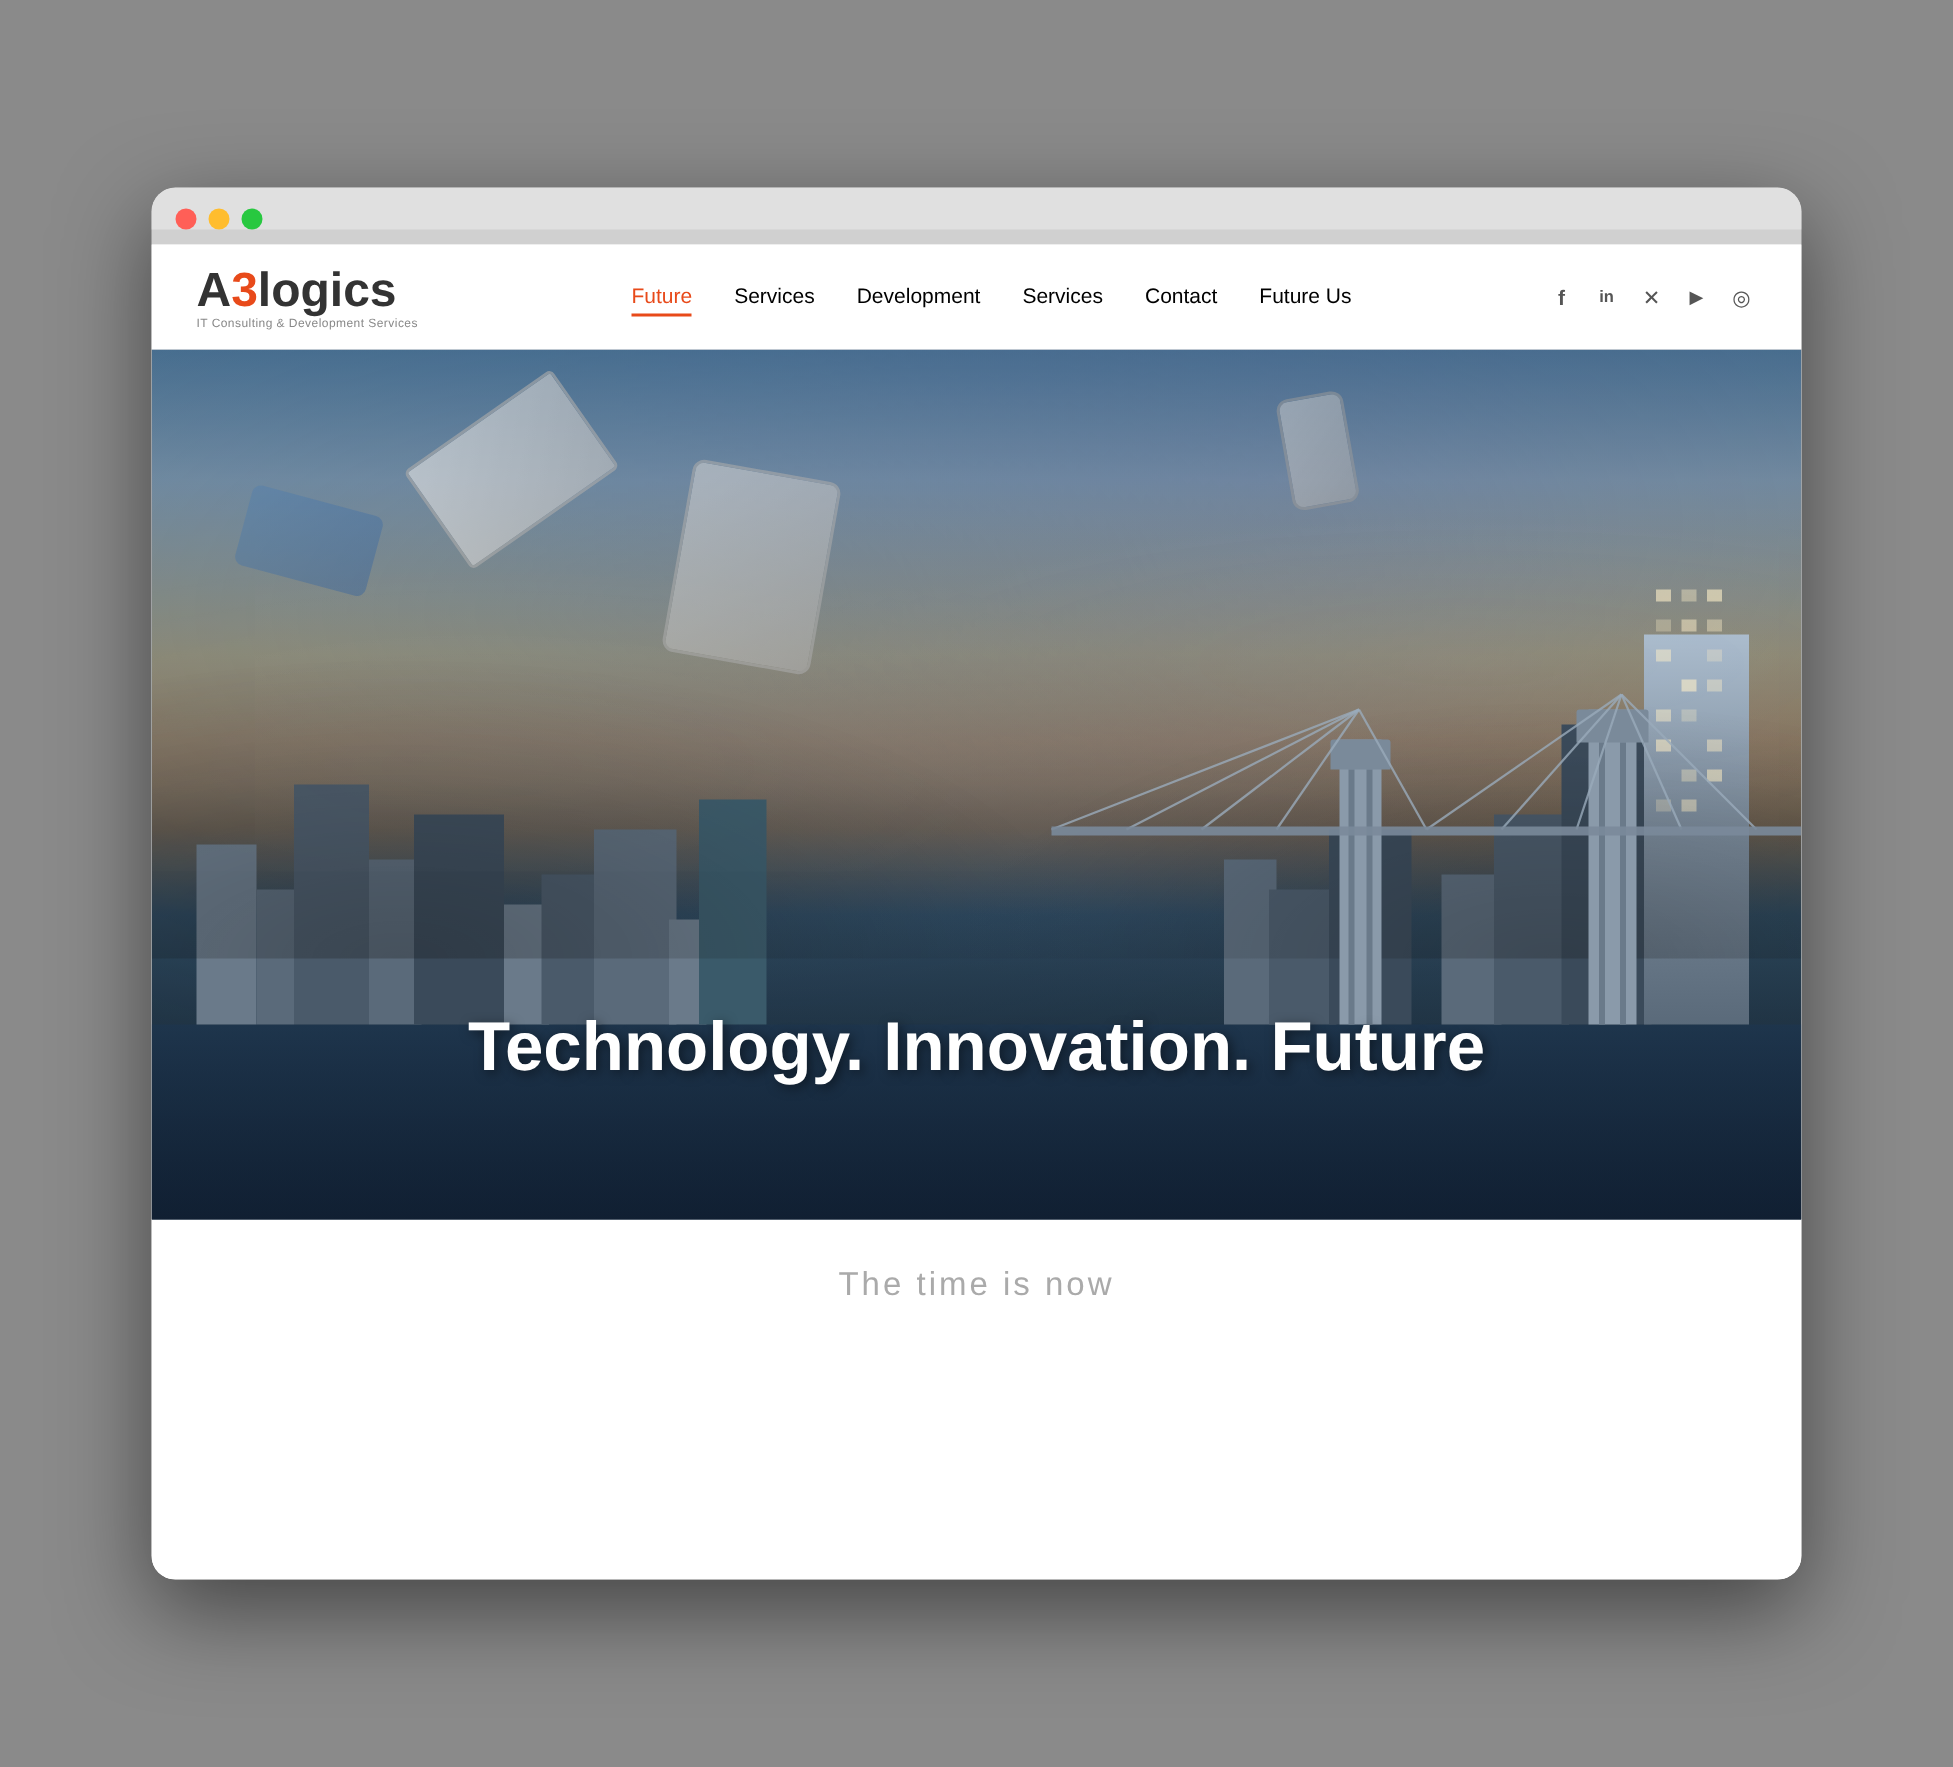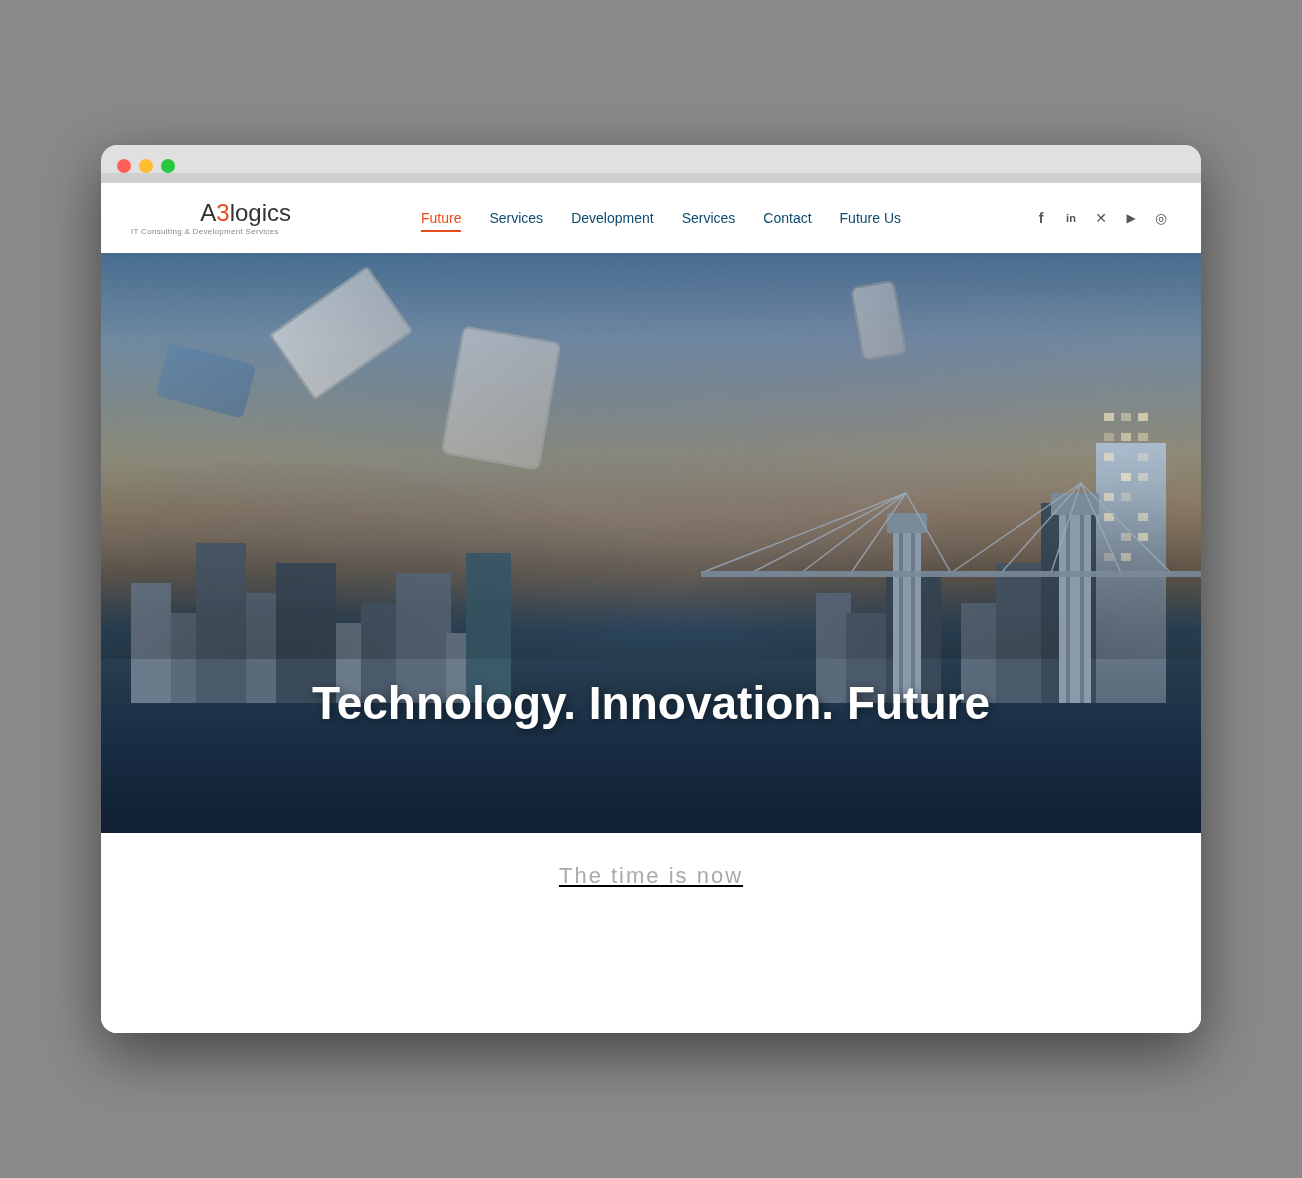--- a/index.html
+++ b/index.html
@@ -57,24 +57,23 @@
       z-index: 10;
     }
 
     .logo-area {
       display: flex;
       flex-direction: column;
       min-width: 160px;
     }
 
     .logo-text {
-      font-size: 24px;
-      font-weight: 400;
+      font-size: 32px;
+      font-weight: 700;
       line-height: 1;
-      text-align: right;
     }
 
     .logo-a {
       color: #333;
     }
 
     .logo-3 {
       color: #e84a1a;
     }
 
@@ -93,21 +92,21 @@
       display: flex;
       align-items: center;
       gap: 28px;
       flex: 1;
       justify-content: center;
       list-style: none;
     }
 
     .nav-link {
       font-size: 14px;
-      color: #0c4a6e;
+      color: #000000;
       text-decoration: none;
       cursor: pointer;
       padding-bottom: 4px;
     }
 
     .nav-link.active {
       color: #e84a1a;
       border-bottom: 2px solid #e84a1a;
     }
 
@@ -156,45 +155,44 @@
       inset: 0;
       z-index: 1;
       opacity: 0.5;
       background: 
         radial-gradient(ellipse at 30% 30%, rgba(100, 149, 237, 0.3) 0%, transparent 60%),
         radial-gradient(ellipse at 70% 20%, rgba(147, 112, 219, 0.2) 0%, transparent 50%);
     }
 
     .hero-content {
       position: absolute;
-      bottom: 93px;
+      bottom: 79px;
       left: 50%;
       transform: translateX(-50%);
       text-align: center;
       z-index: 10;
       width: 100%;
     }
 
     .hero-title {
       font-size: 46px;
       font-weight: 700;
       color: #fff;
       text-shadow: 2px 2px 8px rgba(0,0,0,0.5);
       margin-bottom: 10px;
     }
 
     
     .below-hero {
       background: #fff;
-      height: 200px;
+      height: 240px;
       display: flex;
       align-items: flex-start;
       padding-top: 30px;
       justify-content: center;
-      text-decoration: underline;
     }
 
     .subtitle-below {
       font-size: 22px;
       color: #aaa;
       font-weight: 300;
       letter-spacing: 1px;
       text-decoration: line-through;
       text-decoration-color: transparent;
     }

